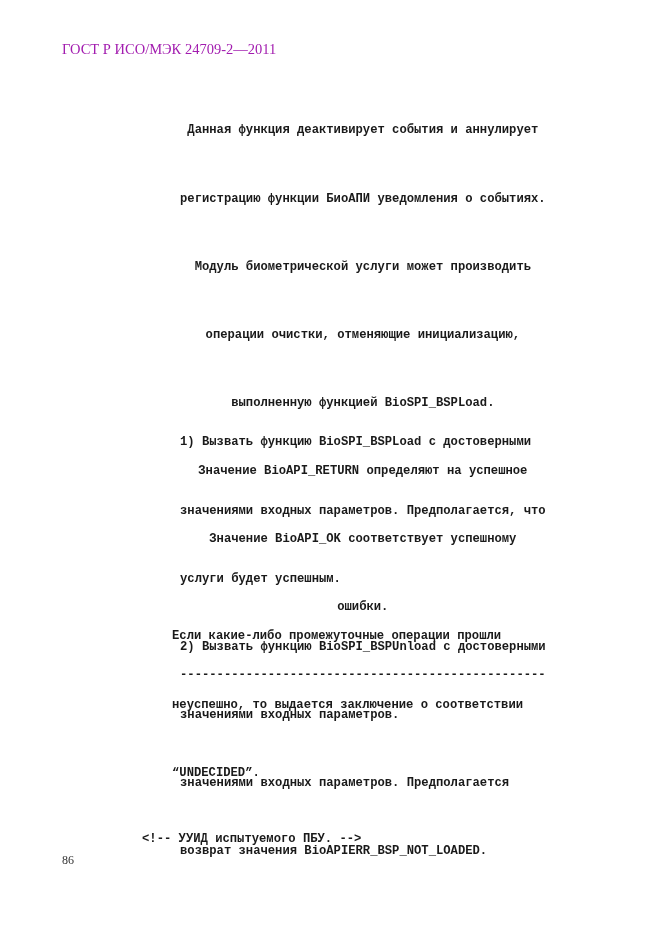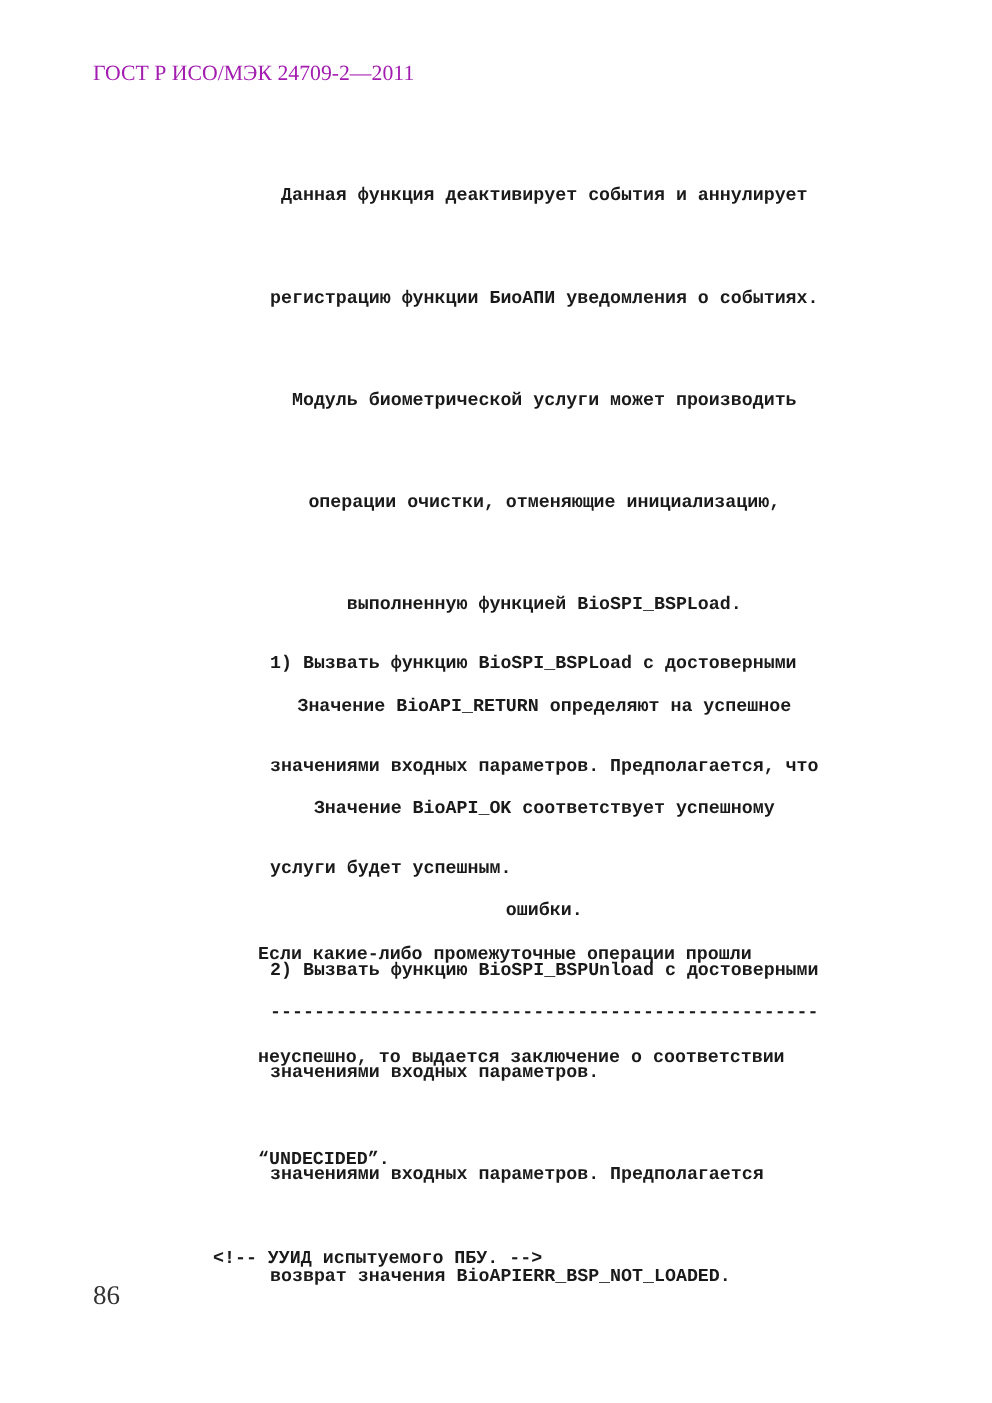--- a/index.html
+++ b/index.html
@@ -6,21 +6,21 @@
   body {
     width: 661px; height: 935px; background: #ffffff; position: relative;
     overflow: hidden; color: #111111;
   }
   .header {
     position: absolute; left: 62px; top: 41px;
     font-family: "Liberation Serif", serif; font-size: 14.5px; color: #a21caf;
   }
   .pagenum {
     position: absolute; left: 62px; top: 853px;
-    font-family: "Liberation Serif", serif; font-size: 18px; color: #333;
+    font-family: "Liberation Serif", serif; font-size: 12px; color: #333;
   }
   .mono {
     position: absolute;
     font-family: "Liberation Mono", monospace; font-weight: bold;
     font-size: 12.2px; color: #1a1a1a; white-space: pre; line-height: 22.7px;
   }
   .block1 { left: 180px; top: 74px; text-align: center; }
   .block2 { left: 180px; top: 386px; }
   .block3 { left: 172px; top: 580px; }
   .block4 { left: 142px; top: 648px; }

